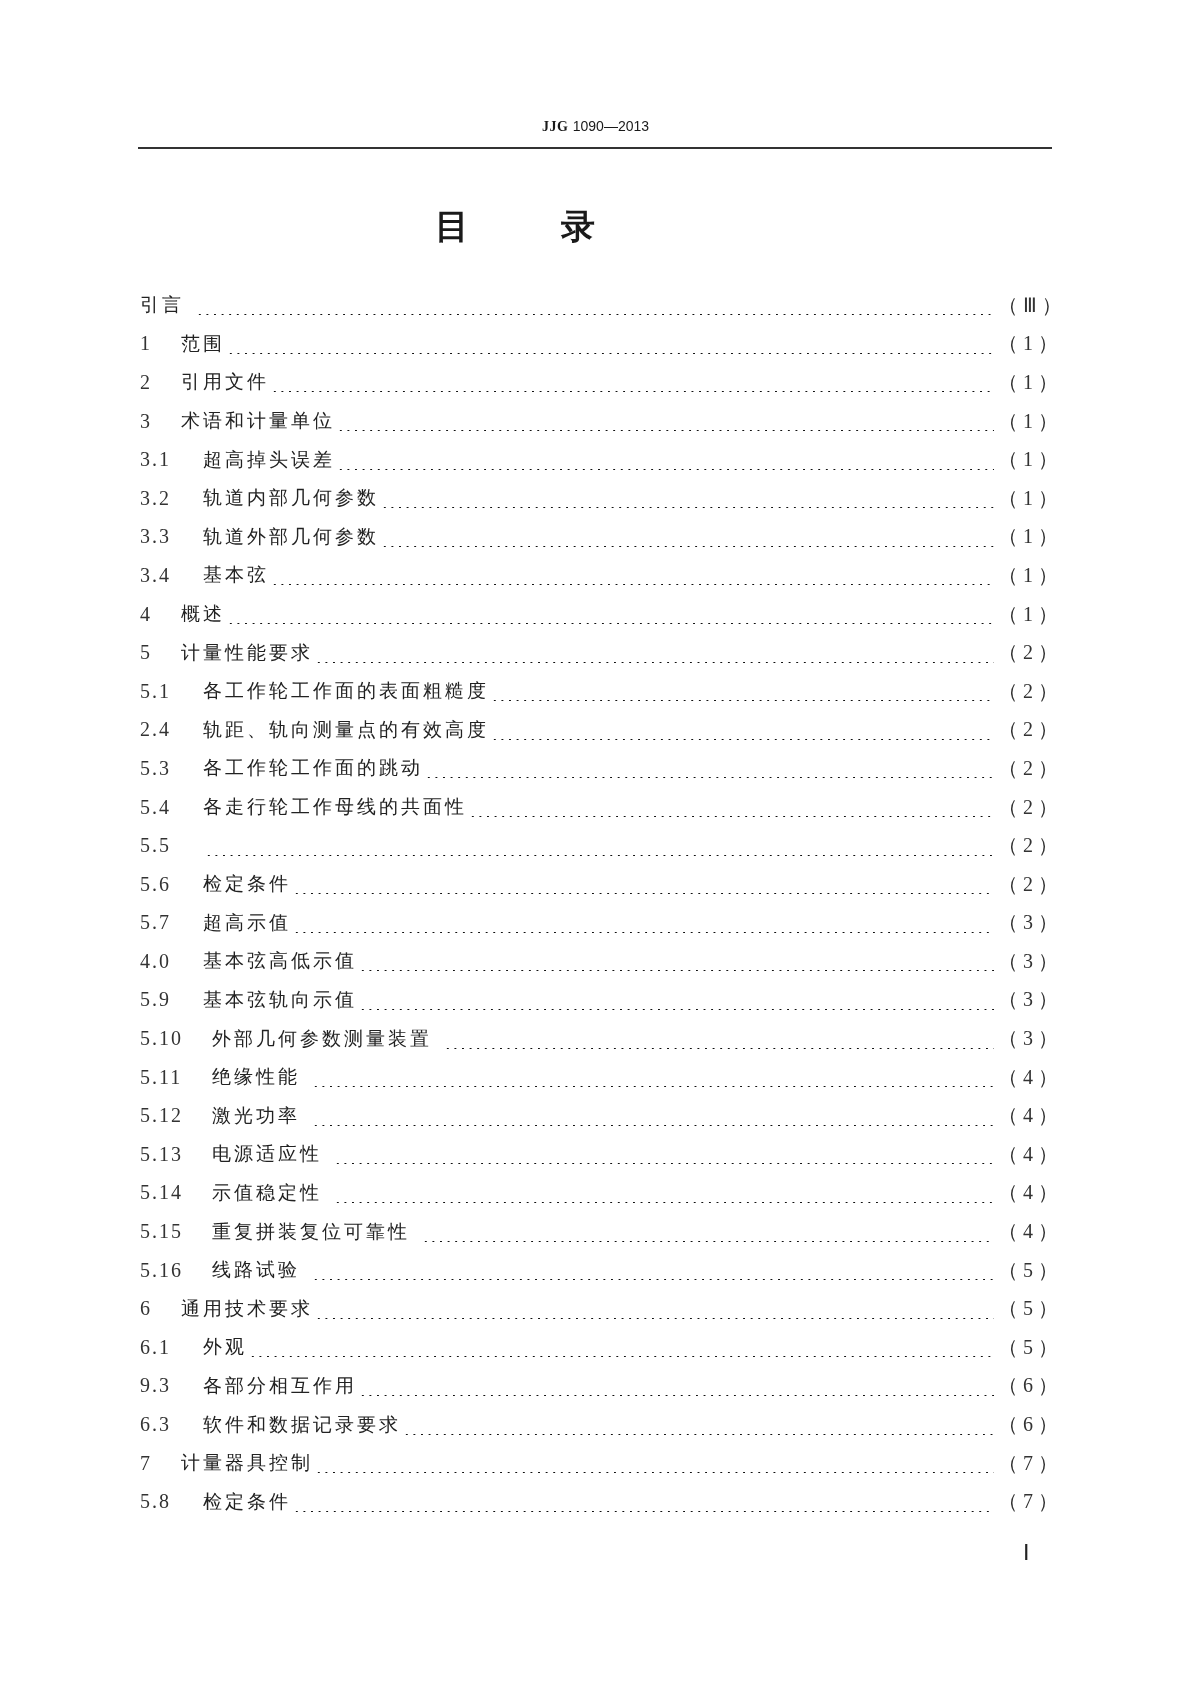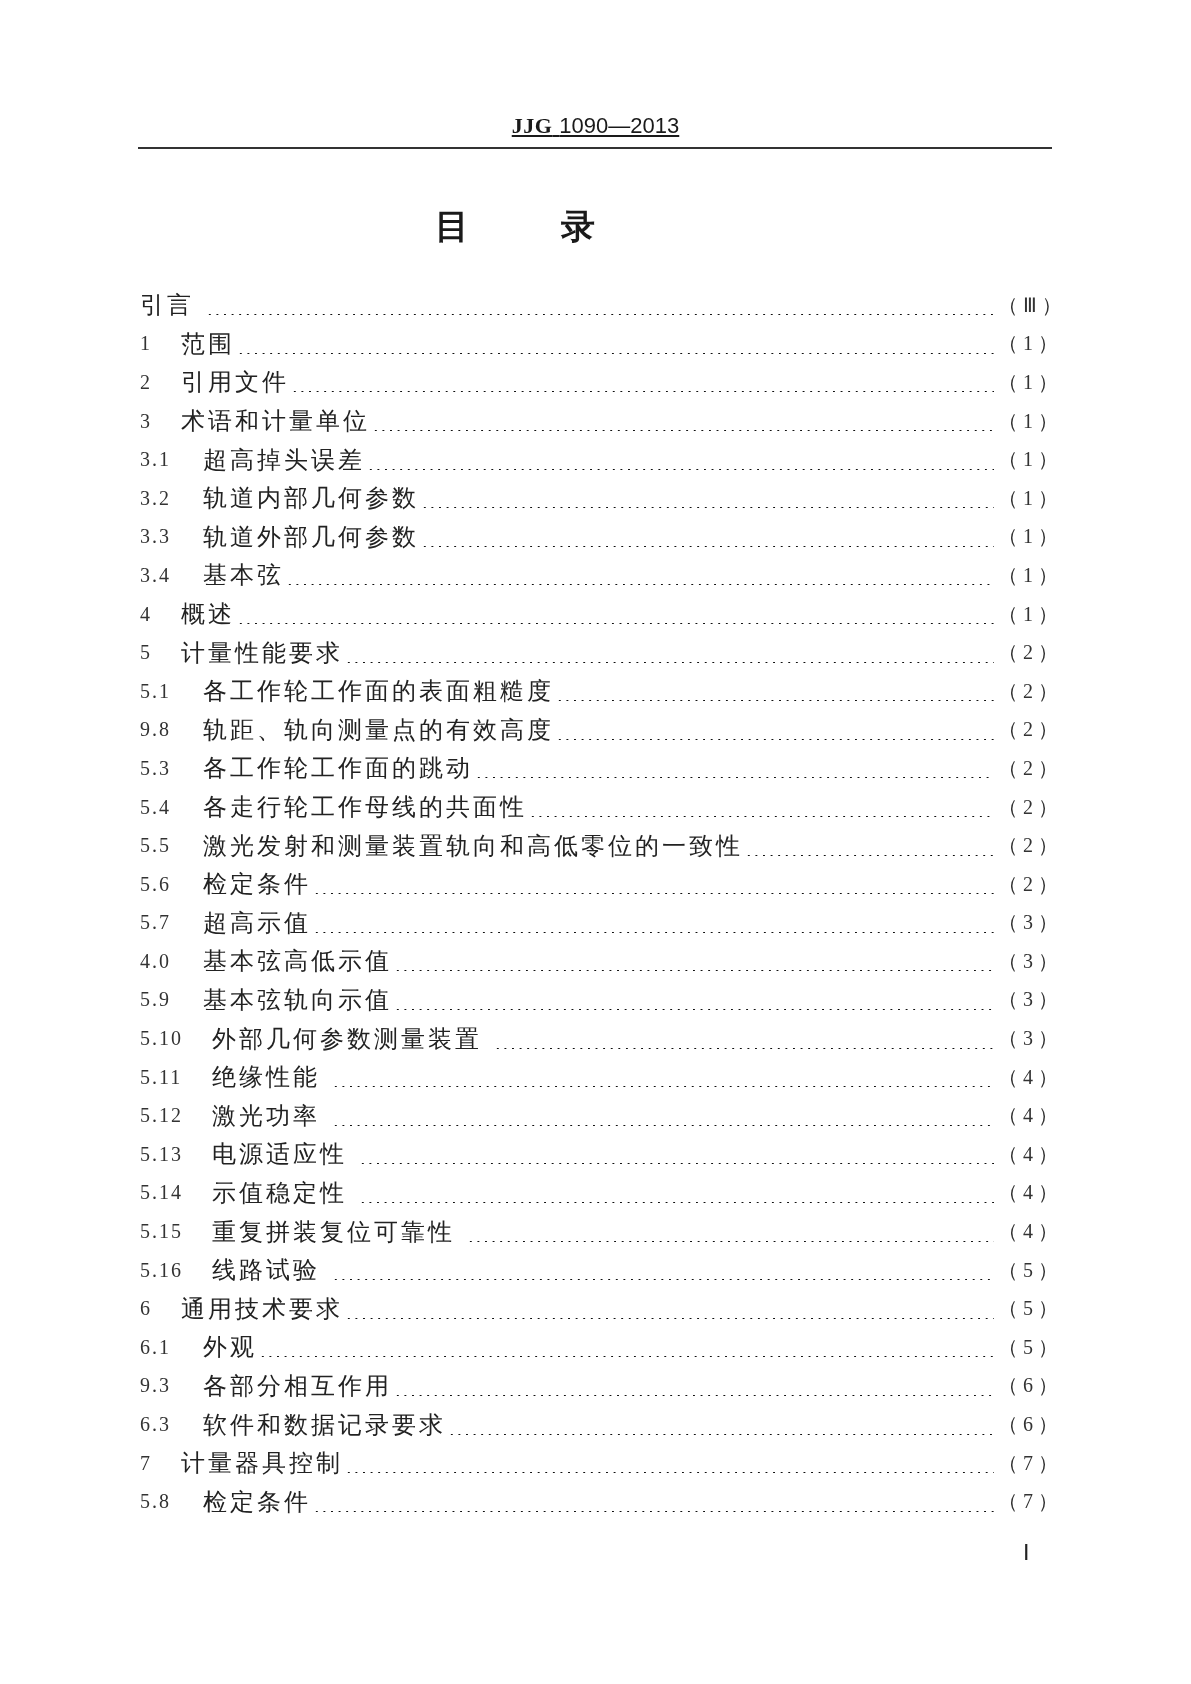--- a/index.html
+++ b/index.html
@@ -1,32 +1,32 @@
 <!DOCTYPE html>
 <html><head>
 <meta charset="utf-8">
 <style>
   html, body { margin: 0; padding: 0; background: #ffffff; }
   body { width: 1191px; height: 1684px; position: relative; overflow: hidden;
          font-family: "DejaVu Serif", "Liberation Serif", serif; color: #1a1a1a; }
   .header { position: absolute; left: 0; top: 112px; width: 1191px; text-align: center;
-            font-size: 22px; line-height: 28px; text-decoration: underline; }
+            font-size: 14px; line-height: 28px; }
   .header .code { font-family: "Liberation Serif", serif; font-weight: bold; letter-spacing: 0.5px; }
   .header .num { font-family: "Liberation Sans", sans-serif; }
   .rule { position: absolute; left: 138px; top: 147px; width: 914px; height: 2px; background: #333; }
   .title { position: absolute; top: 203px; left: 0; width: 1030px; text-align: center;
            font-family: "DejaVu Sans", sans-serif; font-weight: bold; font-size: 34px; line-height: 46px;
            letter-spacing: 0; }
   .title span { display: inline-block; }
   .title .gap { width: 92px; }
   .toc { position: absolute; left: 140px; top: 286px; width: 912px; }
   .row { position: relative; height: 38.6px; display: flex; align-items: center;
          font-size: 19px; white-space: nowrap; }
   .row .no { font-family: "Liberation Serif", serif; font-size: 20px; color: #333; letter-spacing: 2px; flex: none; }
-  .row .t { font-family: Liberation Sans, sans-serif; font-size: 24px; letter-spacing: 3px; flex: none; color: #222; }
+  .row .t { font-family: Liberation Sans, sans-serif; font-size: 19px; letter-spacing: 3px; flex: none; color: #222; }
   .row .dots { flex: 1 1 auto; overflow: hidden; height: 20px; margin: 0 4px 0 2px;
                background-image: radial-gradient(circle, #111 1.2px, transparent 1.5px);
                background-size: 7.6px 20px; background-position: 0 10px; background-repeat: repeat-x; }
   .row .pg { flex: none; width: 54px; text-align: right; font-family: "Liberation Serif", serif;
              font-size: 20px; color: #333; letter-spacing: 5px; }
   .lvl0 .no { width: 0; }
   .lvl1 .no { width: 41px; }
   .lvl2 .no { width: 63px; }
   .lvl3 .no { width: 72px; }
   .sp .t { margin-right: 10px; }
@@ -107,40 +107,39 @@
       <span class="dots"></span>
       <span class="pg">（2）</span>
     </div>
     <div class="row lvl2">
       <span class="no">5.1</span>
       <span class="t">各工作轮工作面的表面粗糙度</span>
       <span class="dots"></span>
       <span class="pg">（2）</span>
     </div>
     <div class="row lvl2">
-      <span class="no">9.8</span>
+      <span class="no">2.4</span>
       <span class="t">轨距、轨向测量点的有效高度</span>
       <span class="dots"></span>
       <span class="pg">（2）</span>
     </div>
     <div class="row lvl2">
       <span class="no">5.3</span>
       <span class="t">各工作轮工作面的跳动</span>
       <span class="dots"></span>
       <span class="pg">（2）</span>
     </div>
     <div class="row lvl2">
       <span class="no">5.4</span>
       <span class="t">各走行轮工作母线的共面性</span>
       <span class="dots"></span>
       <span class="pg">（2）</span>
     </div>
     <div class="row lvl2">
       <span class="no">5.5</span>
-      <span class="t">激光发射和测量装置轨向和高低零位的一致性</span>
       <span class="dots"></span>
       <span class="pg">（2）</span>
     </div>
     <div class="row lvl2">
       <span class="no">5.6</span>
       <span class="t">检定条件</span>
       <span class="dots"></span>
       <span class="pg">（2）</span>
     </div>
     <div class="row lvl2">

